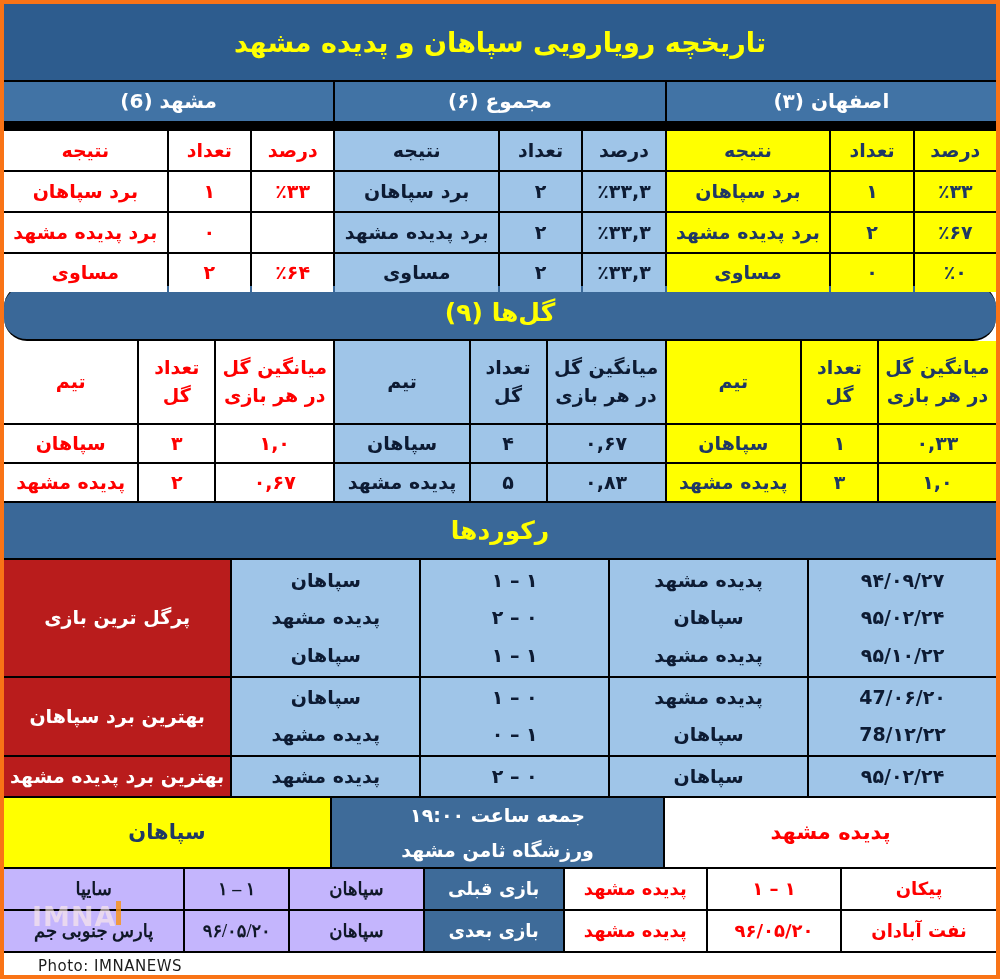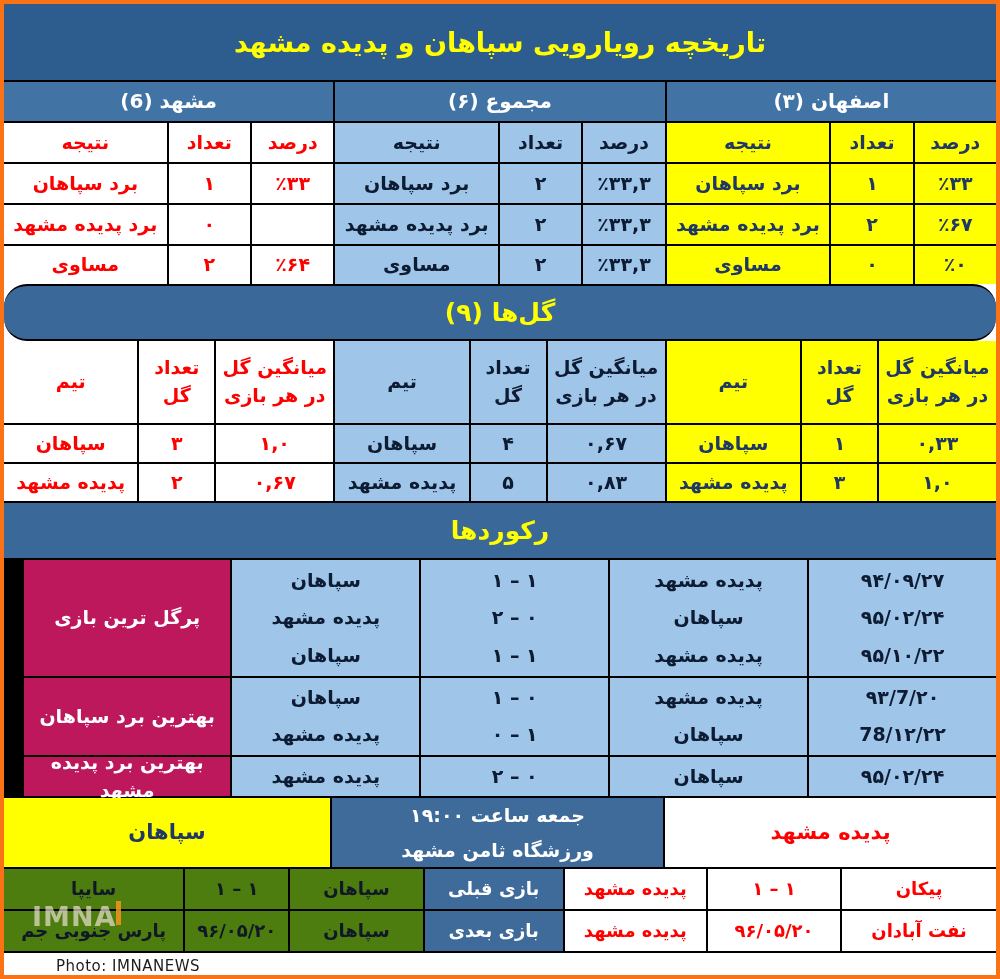--- a/index.html
+++ b/index.html
@@ -16,28 +16,28 @@
   
   .grid { display:grid; gap:2px; background:#000; direction:ltr; }
   .cell {
     display:flex; align-items:center; justify-content:center; text-align:center;
     font-size:19px; direction:rtl; padding:0 3px; line-height:1.45;
   }
   .num { direction:ltr; unicode-bidi:bidi-override; }
   .t-white  { background:#ffffff; color:#fe0000; }
   .t-blue   { background:#9fc5e8; color:#0d1b33; }
   .t-yellow { background:#ffff00; color:#1f3864; }
-  .t-ydark  { background:#4d7c0f; color:#101828; }
-  .t-label  { background:#be185d; color:#ffffff;margin-left:20px; }
+  .t-ydark  { background:#c4b5fd; color:#101828;font-family:Liberation Serif, serif; }
+  .t-label  { background:#b91c1c; color:#ffffff; }
   .t-dark   { background:#3e6b99; color:#ffffff; }
   
   .secheads { height:39px; grid-template-columns:1fr 1fr 1fr; }
   .sechead  { background:#4173a5; color:#fff; font-size:20px; }
   
-  .ov { height:163px; padding-top:2px;
+  .ov { height:163px; padding-top:10px;
         grid-template-columns:repeat(3, 2fr 1fr 1fr);
         grid-template-rows:39px 39px 39px 38px; }
   
   .bar { background:#3a6898; color:#ffff00; font-size:25px;
          display:flex; align-items:center; justify-content:center;
          border-top:2px solid #000; border-bottom:2px solid #000; }
   .bar-goals { height:57px;border-radius:23px; }
   .bar-records { height:59px; }
   
   .goals { height:160px;
@@ -55,21 +55,21 @@
             border-top:2px solid #000; border-bottom:2px solid #000; }
   .banner .side { font-size:21px; }
   .banner-center { flex-direction:column; font-size:19px; line-height:1.8; }
   
   .sched { height:84px;
            grid-template-columns:18.3fr 10.5fr 13.5fr 14.1fr 14.4fr 13.5fr 15.7fr;
            grid-template-rows:40px 40px; border-bottom:2px solid #000; }
   .sched .cell { font-size:18px; }
   
   .photo { height:26px; background:#fff; display:flex; align-items:center;
-           direction:ltr; padding-left:52px; }
+           direction:ltr; padding-left:34px; }
   .photo span { font-size:15px; font-weight:400; color:#1c1c1c; letter-spacing:0.5px; }
   
   .watermark { position:absolute; left:28px; top:897px; display:flex; align-items:flex-start;
                pointer-events:none; z-index:5; }
   .wm-bar { width:5px; height:24px; background:rgba(247,148,29,0.85); margin-right:3px; }
   .wm-text { font-size:27px; font-weight:700; letter-spacing:1px;
              color:rgba(255,238,232,0.62); direction:ltr; }
 </style>
 </head>
 <body>
@@ -195,21 +195,21 @@
     </div>
     <div class="cell t-blue lines">
       <div class="line num">۱ – ۰</div>
       <div class="line num">۰ – ۱</div>
     </div>
     <div class="cell t-blue lines">
       <div class="line">پدیده مشهد</div>
       <div class="line">سپاهان</div>
     </div>
     <div class="cell t-blue lines">
-      <div class="line num">۹۳/7/۲۰</div>
+      <div class="line num">47/۰۶/۲۰</div>
       <div class="line num">78/۱۲/۲۲</div>
     </div>
 
     <div class="cell t-label">بهترین برد پدیده مشهد</div>
     <div class="cell t-blue lines">
       <div class="line">پدیده مشهد</div>
     </div>
     <div class="cell t-blue lines">
       <div class="line num">۲ – ۰</div>
     </div>

